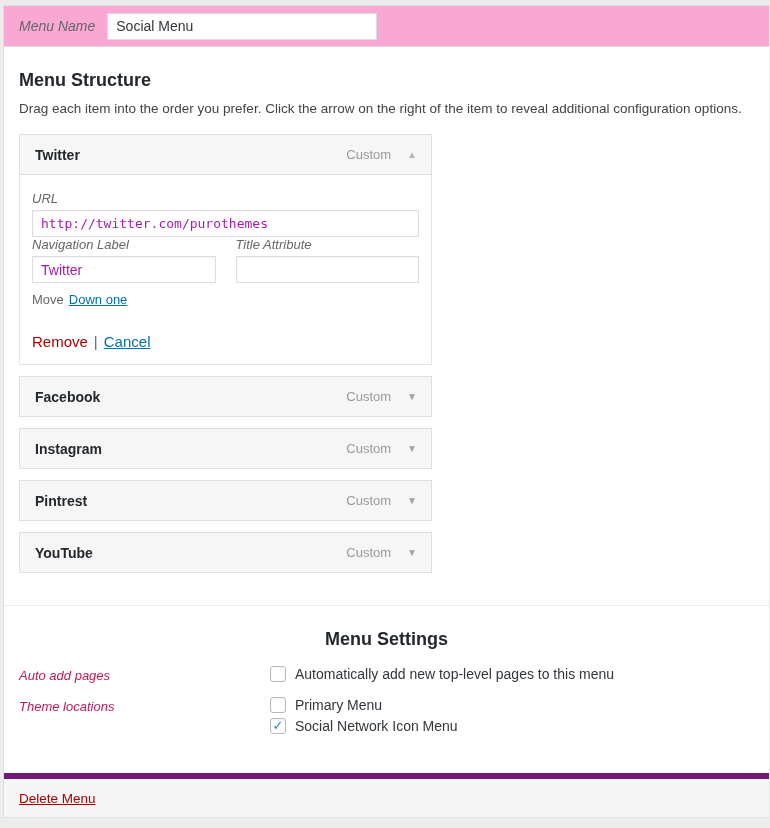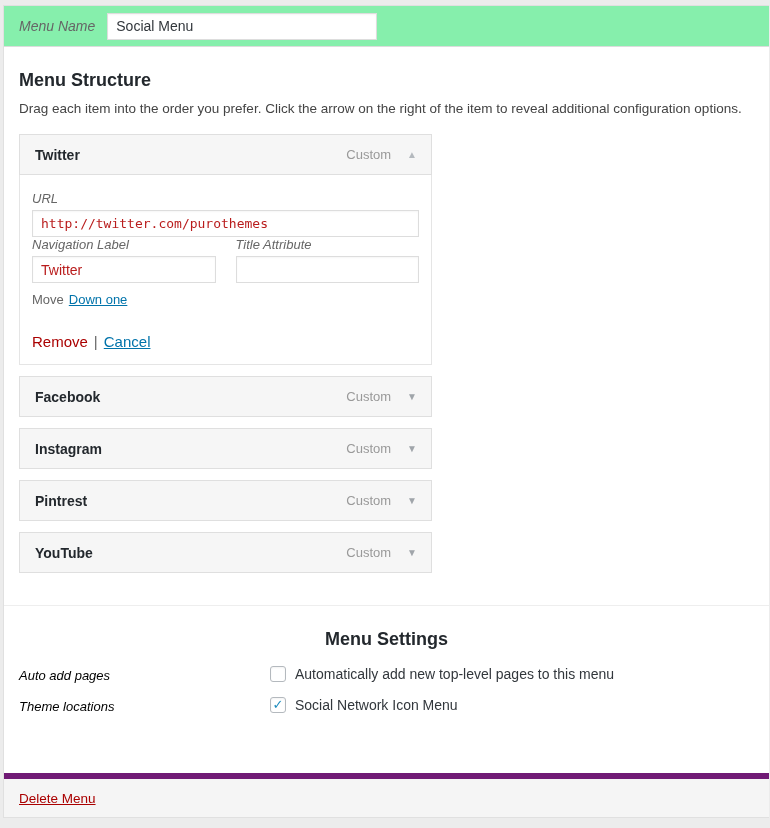--- a/index.html
+++ b/index.html
@@ -17,21 +17,21 @@
     width: 766px;
     height: 813px;
     background: #fff;
     border: 1px solid #e0e0e0;
     border-right: none;
     box-sizing: border-box;
   }
   
   .name-bar {
     height: 40px;
-    background: #86efac;
+    background: #f9a8d4;
     border-bottom: 1px solid #dcdcdc;
     display: flex;
     align-items: center;
     padding: 0 15px;
   }
   .name-bar-label {
     font-style: italic;
     font-size: 14px;
     color: #666;
     margin-right: 12px;
@@ -97,21 +97,21 @@
     color: #666;
     margin-bottom: 4px;
   }
   .text-input {
     width: 100%;
     height: 27px;
     border: 1px solid #ddd;
     background: #fff;
     padding: 1px 8px;
     font-size: 14px;
-    color: #b91c1c;
+    color: #a21caf;
     box-sizing: border-box;
     font-family: "Liberation Sans", "DejaVu Sans", sans-serif;
     box-shadow: inset 0 1px 2px rgba(0,0,0,0.04);
   }
   .code-input { font-family: "DejaVu Sans Mono", "Liberation Mono", monospace; font-size: 13px; }
   .field { margin-top: 6px; }
   .two-col { display: flex; gap: 20px; }
   .col { flex: 1; }
   .move-row {
     margin-top: 9px;
@@ -126,21 +126,21 @@
   
   .divider { border: none; border-top: 1px solid #eee; margin: 32px -15px 0; }
   .settings-title-h { margin: 14px 0 0; text-align: center; }
   .settings-row { display: flex; margin-top: 16px; }
   .settings-row + .settings-row { margin-top: 14px; }
   .settings-label {
     flex: none;
     width: 251px;
     font-style: italic;
     font-size: 13px;
-    color: #000000;
+    color: #be185d;
     padding-top: 2px;
   }
   .cb-line { display: flex; align-items: center; margin-bottom: 5px; }
   .cb-line:last-child { margin-bottom: 0; }
   .checkbox {
     width: 14px;
     height: 14px;
     border: 1px solid #b4b9be;
     border-radius: 3px;
     background: #fff;
@@ -276,20 +276,24 @@
           <span class="checkbox"></span>
           <span class="cb-label">Automatically add new top-level pages to this menu</span>
         </div>
       </div>
     </div>
 
     <div class="settings-row">
       <span class="settings-label">Theme locations</span>
       <div class="settings-content">
         <div class="cb-line">
+          <span class="checkbox"></span>
+          <span class="cb-label">Primary Menu</span>
+        </div>
+        <div class="cb-line">
           <span class="checkbox">
               <span class="check">✓</span>
             </span>
           <span class="cb-label">Social Network Icon Menu</span>
         </div>
       </div>
     </div>
 
   </div>
 

